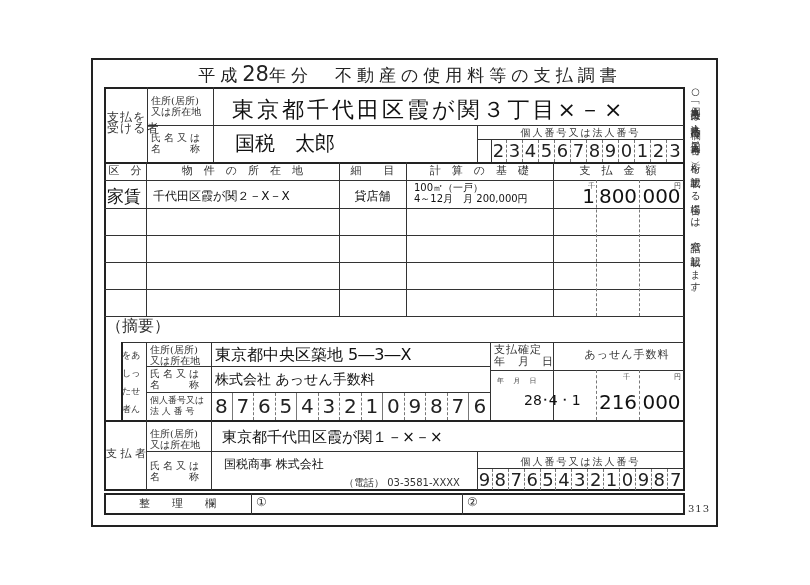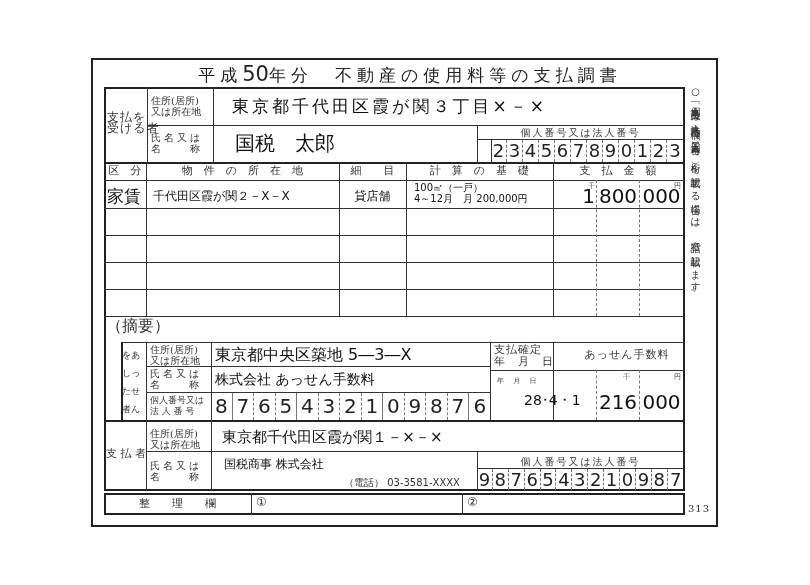--- a/index.html
+++ b/index.html
@@ -20,36 +20,36 @@
   .digits span:last-child { border-right:none; }
   .vert { writing-mode:vertical-rl; font-family:"DejaVu Serif", serif; font-size:10px; letter-spacing:1px; color:#333; position:absolute; white-space:nowrap; }
   .small { font-size:7px; color:#444; position:absolute; font-family:"DejaVu Serif", serif; }
 </style>
 </head>
 <body>
 
 <div class="abs frame"></div>
 
 <div class="abs title">
-  <span>平成</span><span class="big">50</span><span>年分　不動産の使用料等の支払調書</span>
+  <span>平成</span><span class="big">28</span><span>年分　不動産の使用料等の支払調書</span>
 </div>
 
 <div class="hl thick" style="left:104px; top:87px; width:580px;"></div>
 <div class="vl thick" style="left:104px; top:87px; height:403px;"></div>
 <div class="vl thick" style="left:683px; top:87px; height:403px;"></div>
 <div class="hl thick" style="left:104px; top:489px; width:581px;"></div>
 
 <div class="vl" style="left:147px; top:87px; height:75px;"></div>
 <div class="vl" style="left:213px; top:87px; height:75px;"></div>
 <div class="hl" style="left:147px; top:125px; width:537px;"></div>
 
 <div class="lbl" style="left:107px; top:112px; font-size:12px; letter-spacing:1px;">支払を<br>受ける者</div>
 
 <div class="lbl" style="left:151px; top:95px;"><span>住所(居所)</span><br><span>又は所在地</span></div>
-<div class="val" style="left:232px; top:95px; font-size:17px; letter-spacing:3px;">東京都千代田区霞が関３丁目×－×</div>
+<div class="val" style="left:232px; top:95px; font-size:22px; letter-spacing:3px;">東京都千代田区霞が関３丁目×－×</div>
 
 <div class="lbl" style="left:151px; top:132px; letter-spacing:3px;"><span>氏名又は</span><br><span>名　　称</span></div>
 <div class="val" style="left:235px; top:130px; font-size:20px;">国税　太郎</div>
 
 <div class="vl" style="left:477px; top:125px; height:37px;"></div>
 <div class="hl" style="left:477px; top:139px; width:207px;"></div>
 <div class="lbl" style="left:477px; top:127px; width:207px; text-align:center; letter-spacing:2px;">個人番号又は法人番号</div>
 <div class="vl" style="left:491px; top:139px; height:23px;"></div>
 <div class="digits" style="left:491px; top:140px; height:22px;">
   <span style="width:16px; font-size:18px; line-height:22px;">2</span>

